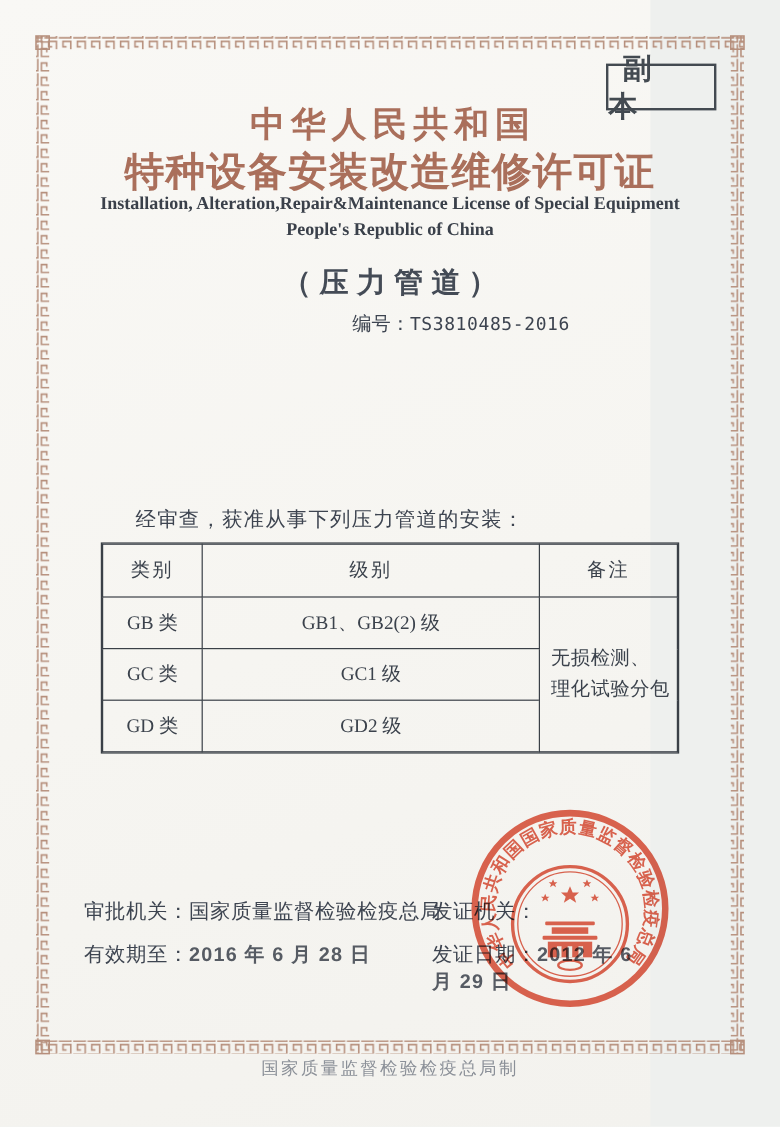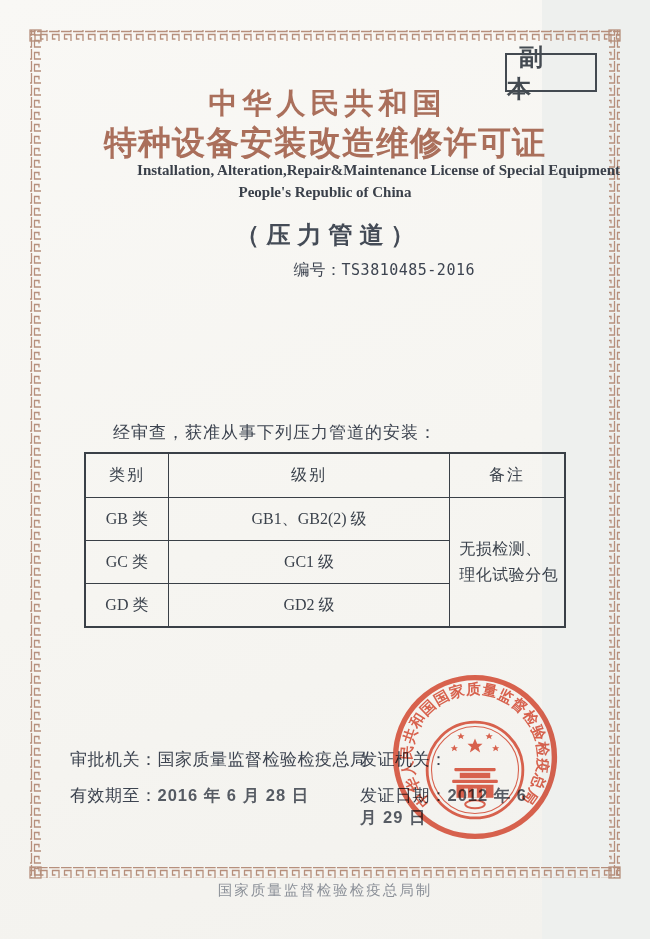--- a/index.html
+++ b/index.html
@@ -17,21 +17,21 @@
   .badge { left:505px; top:53px; width:92px; height:39px; border:2.5px solid #434a51;
            display:flex; align-items:center; justify-content:center;
            font-family:"Liberation Sans","DejaVu Sans",sans-serif;
            font-weight:bold; font-size:24px; color:#434a51; letter-spacing:12px; text-indent:12px; }
 
   
   .title-cn1 { top:84px;  font-family:"Liberation Sans","DejaVu Sans",sans-serif;
                font-weight:bold; font-size:29px; color:#aa6f5b; letter-spacing:5px; text-indent:5px; }
   .title-cn2 { top:121px; font-family:"Liberation Sans","DejaVu Sans",sans-serif;
                font-weight:bold; font-size:33px; color:#aa6f5b; letter-spacing:1px; }
-  .title-en1 { top:162px; font-weight:bold; font-size:15px; color:#3a404a;text-align:right; }
+  .title-en1 { top:162px; font-weight:bold; font-size:15px; color:#3a404a; }
   .title-en2 { top:184px; font-weight:bold; font-size:15px; color:#3a404a; }
   .subtitle  { top:219px; font-family:"Liberation Sans","DejaVu Sans",sans-serif;
                font-weight:bold; font-size:24px; color:#444b56; letter-spacing:7px; text-indent:7px; }
 
   
   .number-line { top:260px; right:67px; font-size:16px; color:#3d4450; }
   .number-line .val { font-family:"DejaVu Sans Mono","Liberation Mono",monospace; font-size:15px; letter-spacing:0.5px; }
   .field-line { left:70px; font-size:17.5px; color:#3d4450; letter-spacing:1px; }
   .intro-line { left:113px; top:421px; font-size:17px; color:#3d4450; letter-spacing:1px; }
 

